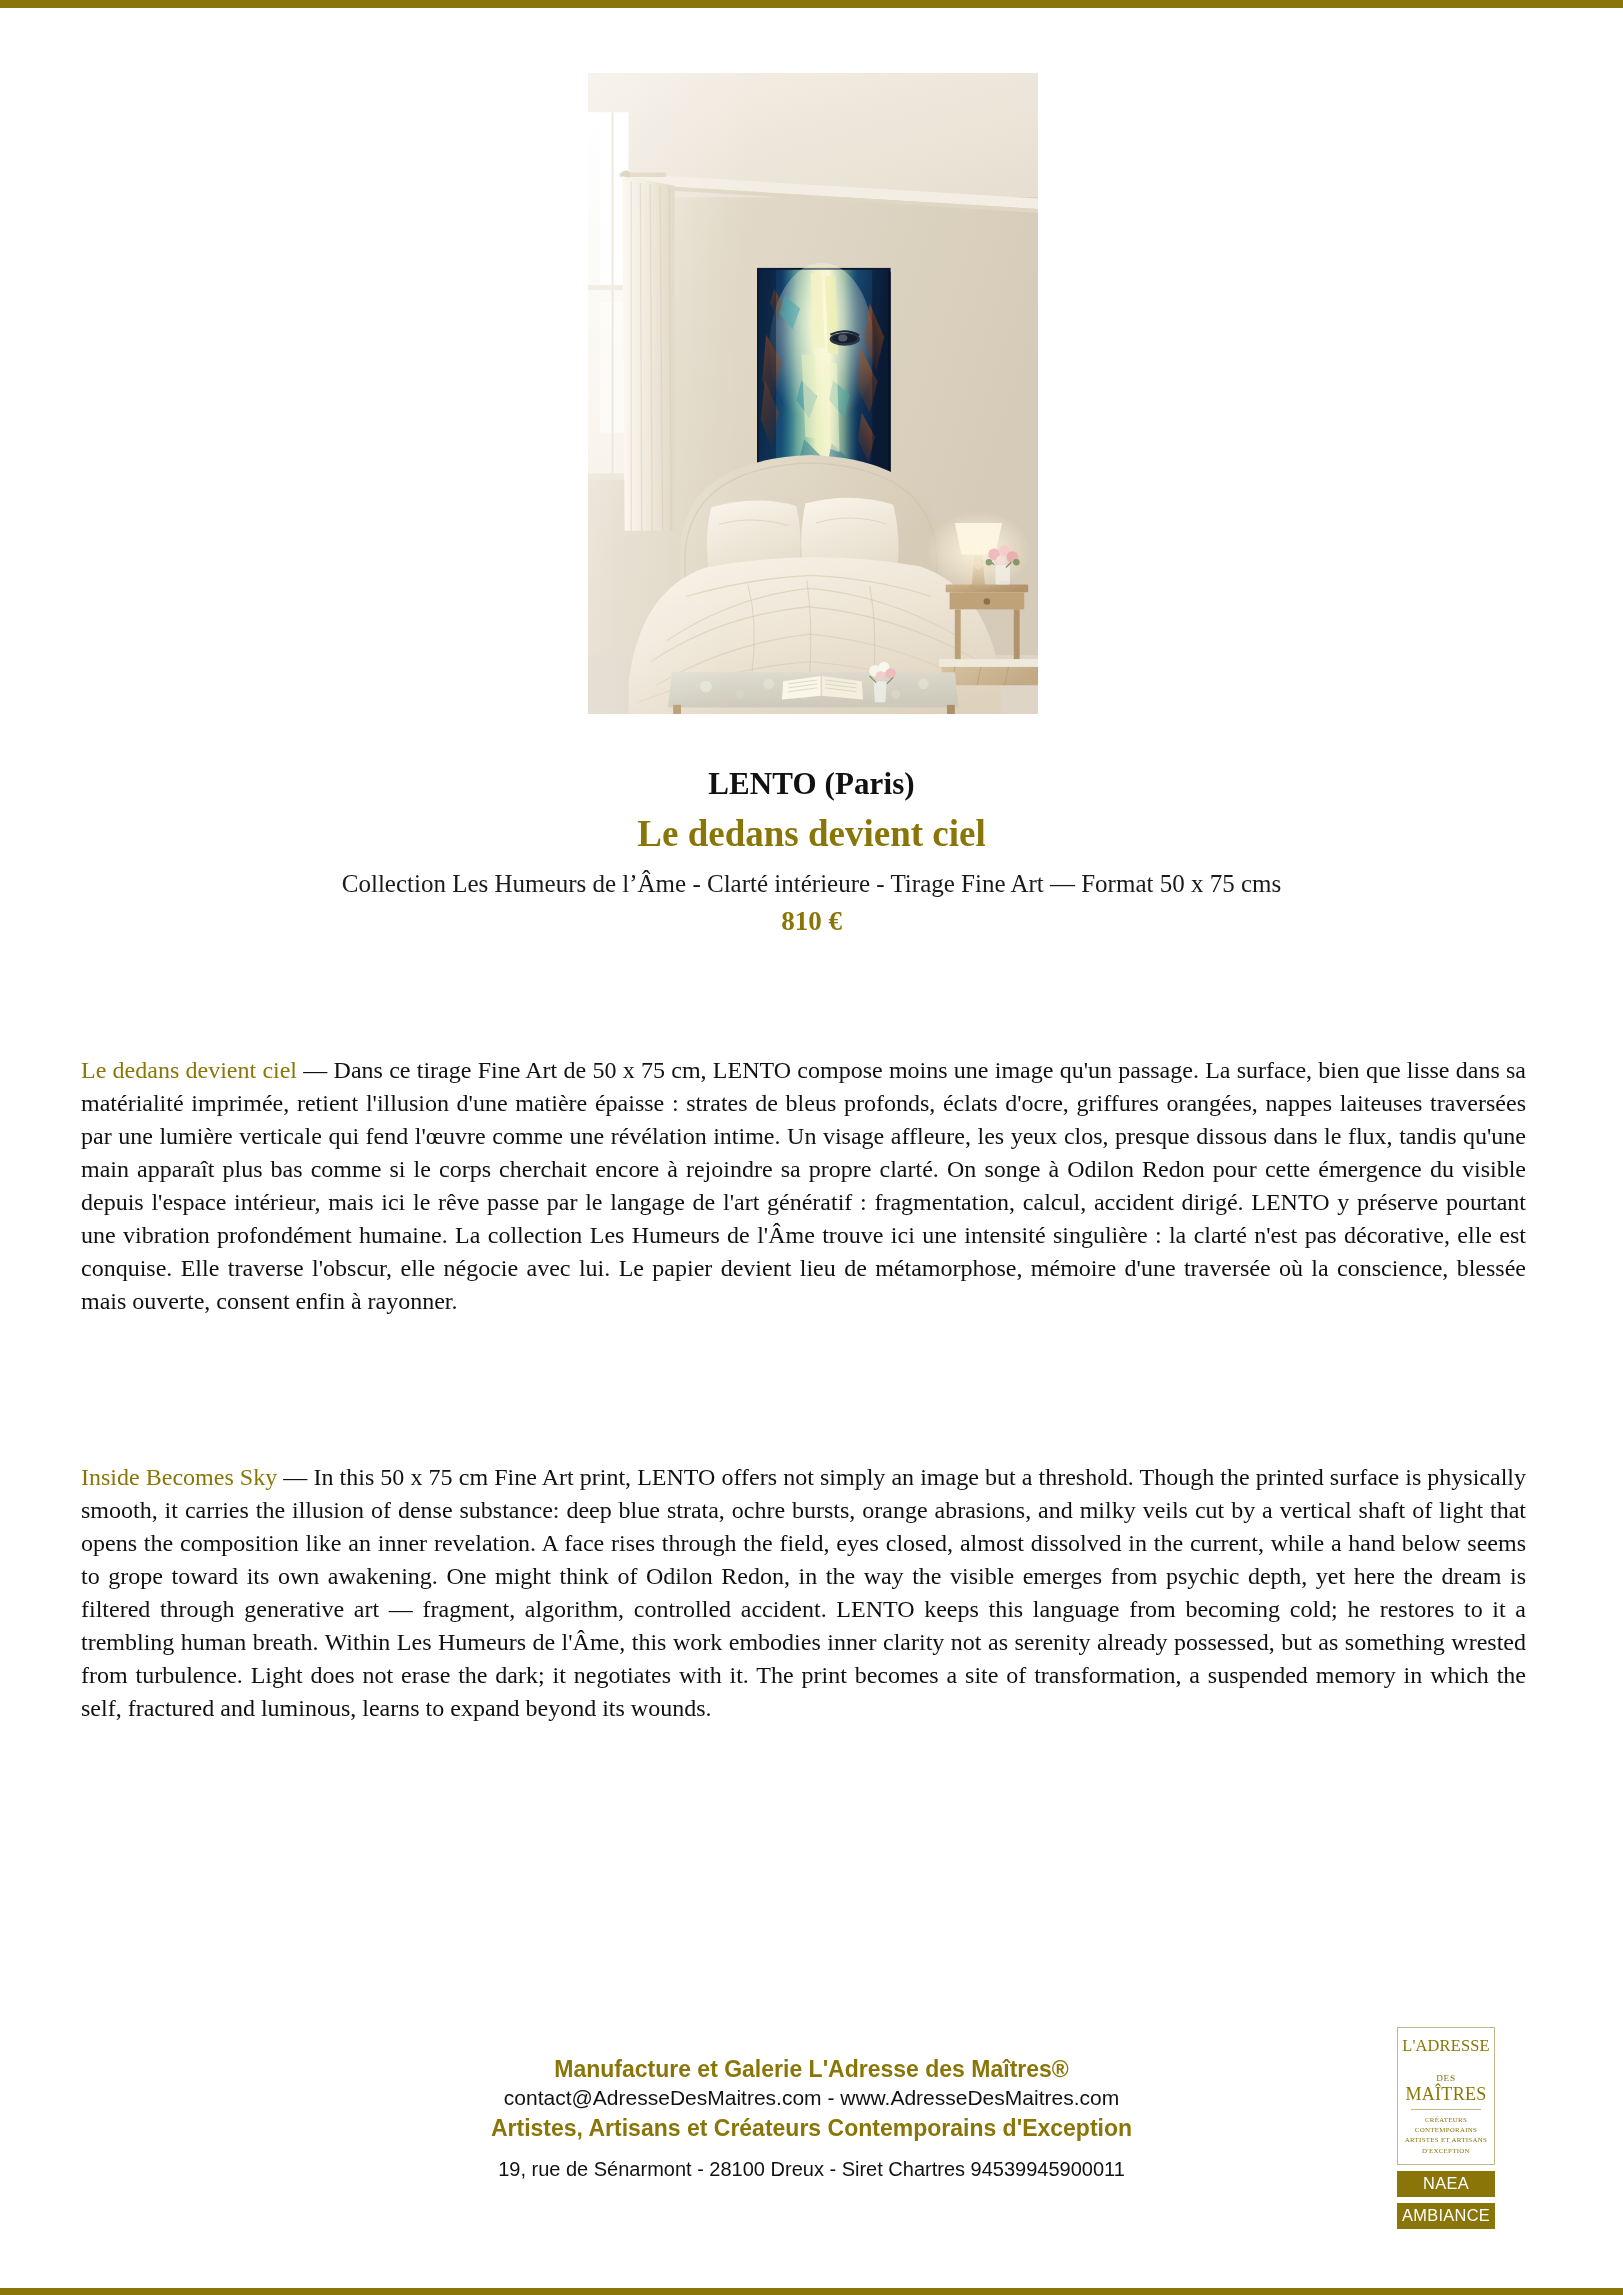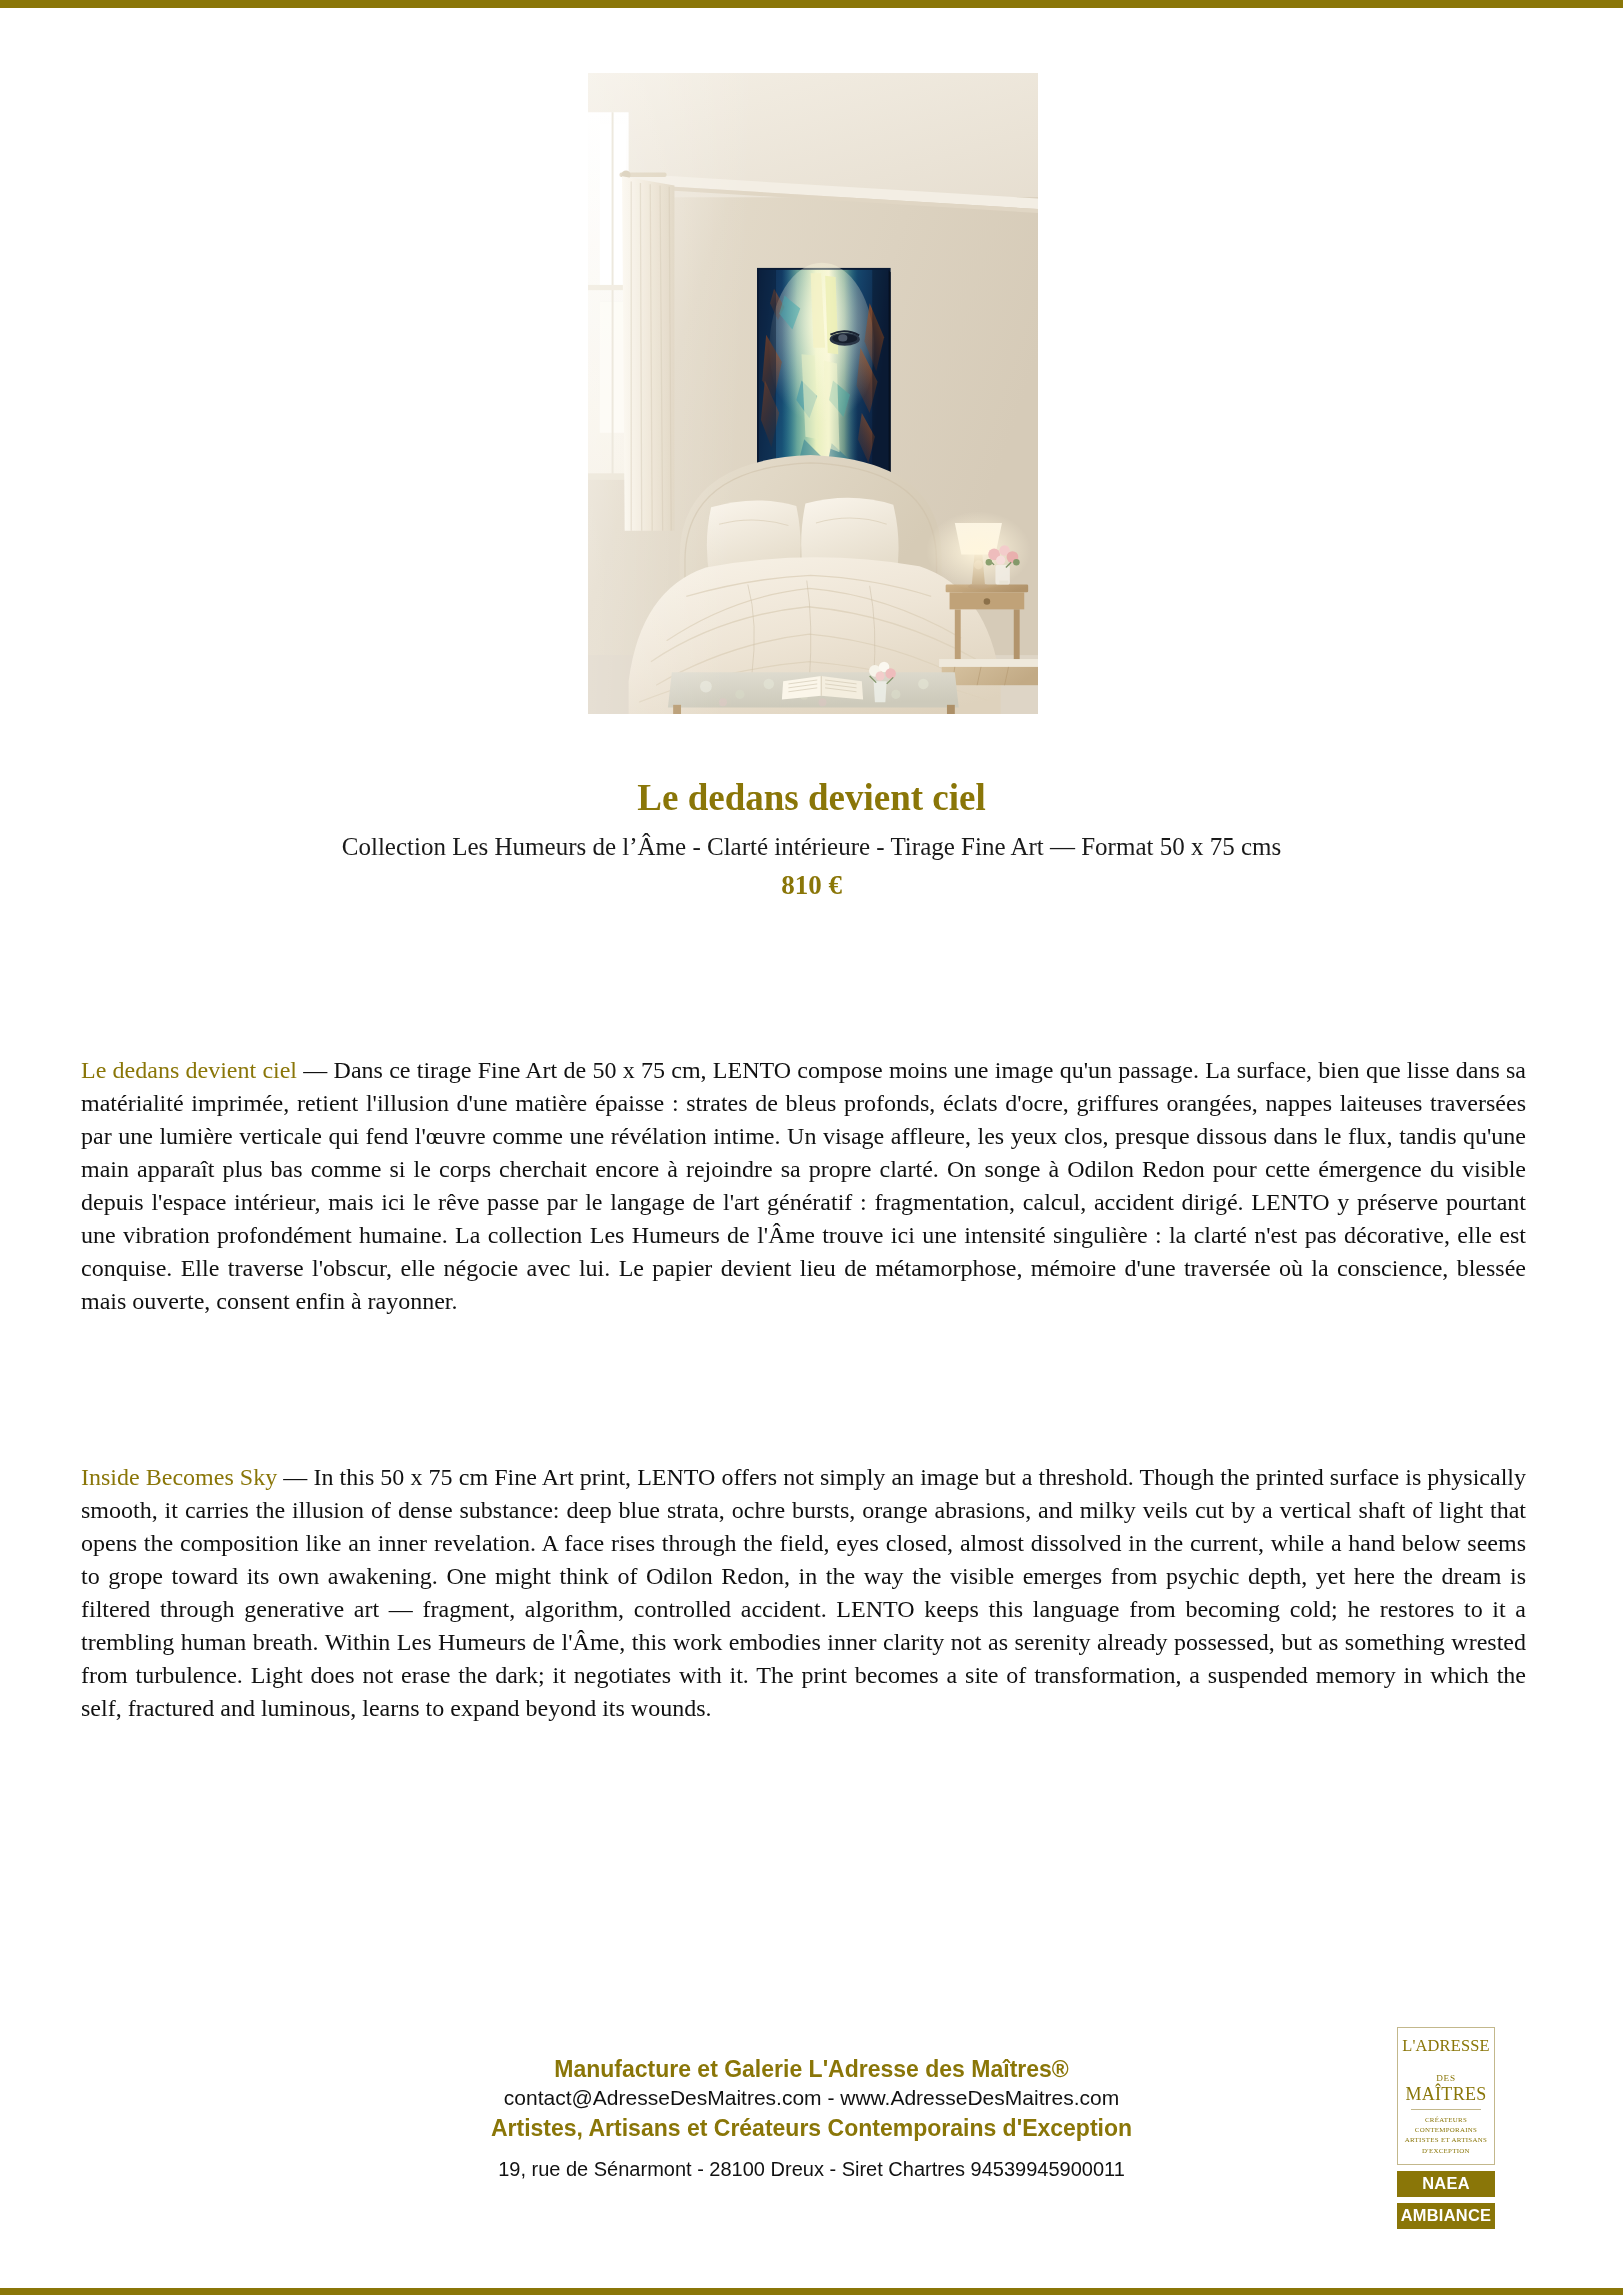--- a/index.html
+++ b/index.html
@@ -176,21 +176,21 @@
     font-size: 6.9px;
     color: #8a7608;
     letter-spacing: 0.3px;
     line-height: 1.5;
   }
   .badge {
     margin-top: 5.9px;
     background: #8a7608;
     color: #ffffff;
     font-family: "Liberation Sans", sans-serif;
-    font-weight: bold;
+    font-weight: normal;
     font-size: 16.4px;
     text-align: center;
     padding: 3.3px 0 3.9px;
     letter-spacing: 0.3px;
   }
 </style>
 </head>
 <body>
 
 <div class="edge-bar top"></div>
@@ -451,20 +451,21 @@
       </g>
       <rect x="130" y="966" width="12" height="14" fill="#b79a70"></rect>
       <rect x="548" y="966" width="12" height="14" fill="#ad9068"></rect>
     </g>
 
     <rect x="0" y="0" width="250" height="980" fill="url(#windowLight)" opacity="0.35"></rect>
   </svg>
 </div>
 
 <div class="title-block">
+  <div class="artist-name">LENTO (Paris)</div>
   <div class="artwork-title">Le dedans devient ciel</div>
   <div class="artwork-meta">Collection Les Humeurs de l’Âme - Clarté intérieure - Tirage Fine Art — Format 50 x 75 cms</div>
   <div class="artwork-price">810 €</div>
 </div>
 
 <p class="copy fr"><span class="lead-in">Le dedans devient ciel</span><span> — </span><span>Dans ce tirage Fine Art de 50 x 75 cm, LENTO compose moins une image qu'un passage. La surface, bien que lisse dans sa matérialité imprimée, retient l'illusion d'une matière épaisse : strates de bleus profonds, éclats d'ocre, griffures orangées, nappes laiteuses traversées par une lumière verticale qui fend l'œuvre comme une révélation intime. Un visage affleure, les yeux clos, presque dissous dans le flux, tandis qu'une main apparaît plus bas comme si le corps cherchait encore à rejoindre sa propre clarté. On songe à Odilon Redon pour cette émergence du visible depuis l'espace intérieur, mais ici le rêve passe par le langage de l'art génératif : fragmentation, calcul, accident dirigé. LENTO y préserve pourtant une vibration profondément humaine. La collection Les Humeurs de l'Âme trouve ici une intensité singulière : la clarté n'est pas décorative, elle est conquise. Elle traverse l'obscur, elle négocie avec lui. Le papier devient lieu de métamorphose, mémoire d'une traversée où la conscience, blessée mais ouverte, consent enfin à rayonner.</span></p>
 
 <p class="copy en"><span class="lead-in">Inside Becomes Sky</span><span> — </span><span>In this 50 x 75 cm Fine Art print, LENTO offers not simply an image but a threshold. Though the printed surface is physically smooth, it carries the illusion of dense substance: deep blue strata, ochre bursts, orange abrasions, and milky veils cut by a vertical shaft of light that opens the composition like an inner revelation. A face rises through the field, eyes closed, almost dissolved in the current, while a hand below seems to grope toward its own awakening. One might think of Odilon Redon, in the way the visible emerges from psychic depth, yet here the dream is filtered through generative art — fragment, algorithm, controlled accident. LENTO keeps this language from becoming cold; he restores to it a trembling human breath. Within Les Humeurs de l'Âme, this work embodies inner clarity not as serenity already possessed, but as something wrested from turbulence. Light does not erase the dark; it negotiates with it. The print becomes a site of transformation, a suspended memory in which the self, fractured and luminous, learns to expand beyond its wounds.</span></p>
 
 <div class="footer">

